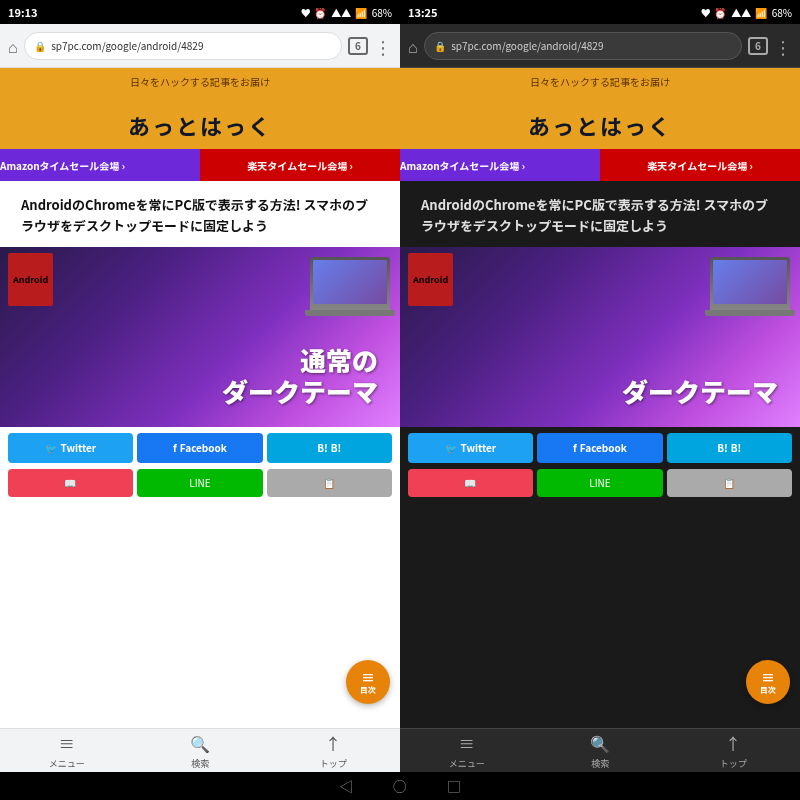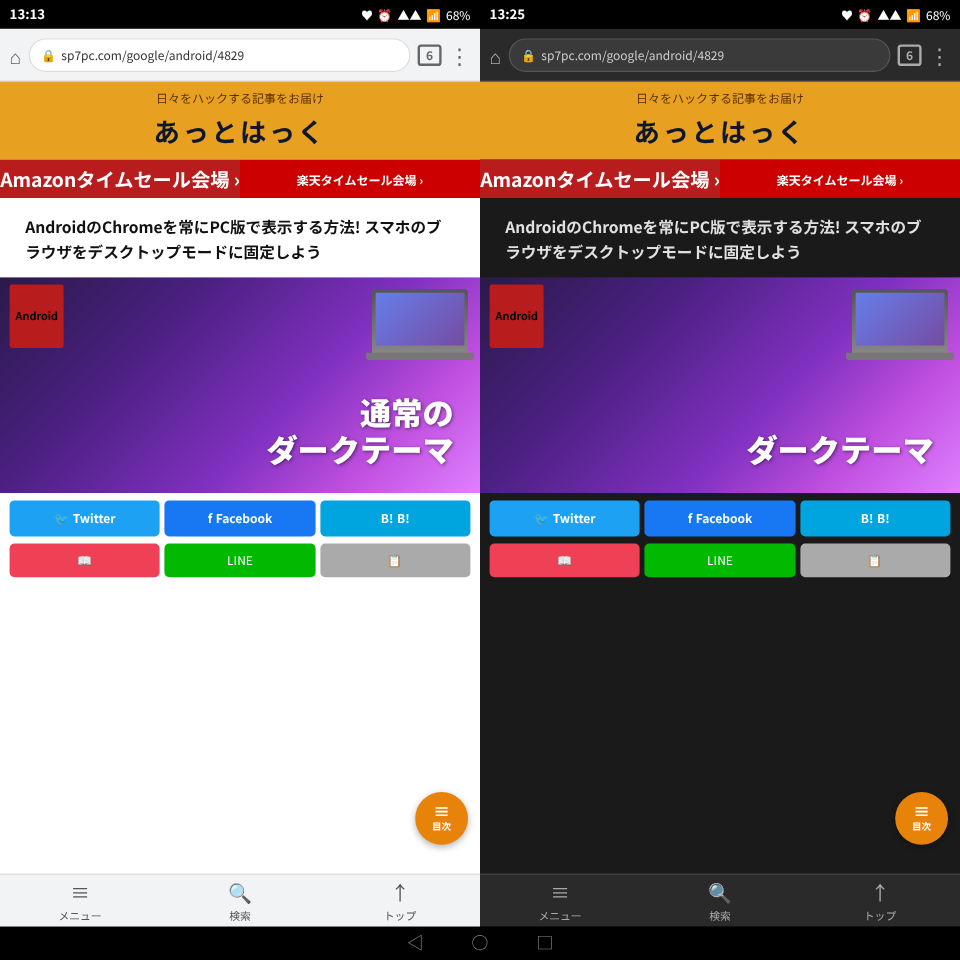--- a/index.html
+++ b/index.html
@@ -147,41 +147,41 @@
 
     
     .site-header {
       background: #E8A020;
       padding: 6px 10px 8px;
       text-align: center;
     }
     .site-tagline {
       font-size: 10px;
       color: #5a3000;
-      margin-bottom: 4px;
+      margin-bottom: 20px;
     }
     .site-title {
       font-size: 22px;
       color: #0f172a;
       font-weight: bold;
       letter-spacing: 2px;
     }
 
     
     .sale-banners {
       display: flex;
       height: 32px;
     }
     .sale-amazon {
       flex: 1;
-      background: #b91c1c;
-      display: flex;
-      align-items: center;
-      justify-content: flex-end;
-      font-size: 16px;
+      background: #6d28d9;
+      display: flex;
+      align-items: center;
+      justify-content: flex-start;
+      font-size: 10px;
       color: #fff;
       font-weight: bold;
       gap: 4px;
     }
     .sale-rakuten {
       flex: 1;
       background: #cc0000;
       display: flex;
       align-items: center;
       justify-content: center;
@@ -409,21 +409,21 @@
     .system-nav-btn {
       font-size: 14px;
       color: #888;
     }
   </style>
 </head>
 <body>
 
 <div class="status-bar">
   <div class="status-half">
-    <span class="status-left">13:13</span>
+    <span class="status-left">19:13</span>
     <span class="status-right">
       <span>♥</span>
       <span>⏰</span>
       <span>▲▲</span>
       <span>📶</span>
       <span>68%</span>
     </span>
   </div>
   <div class="status-half">
     <span class="status-left">13:25</span>

